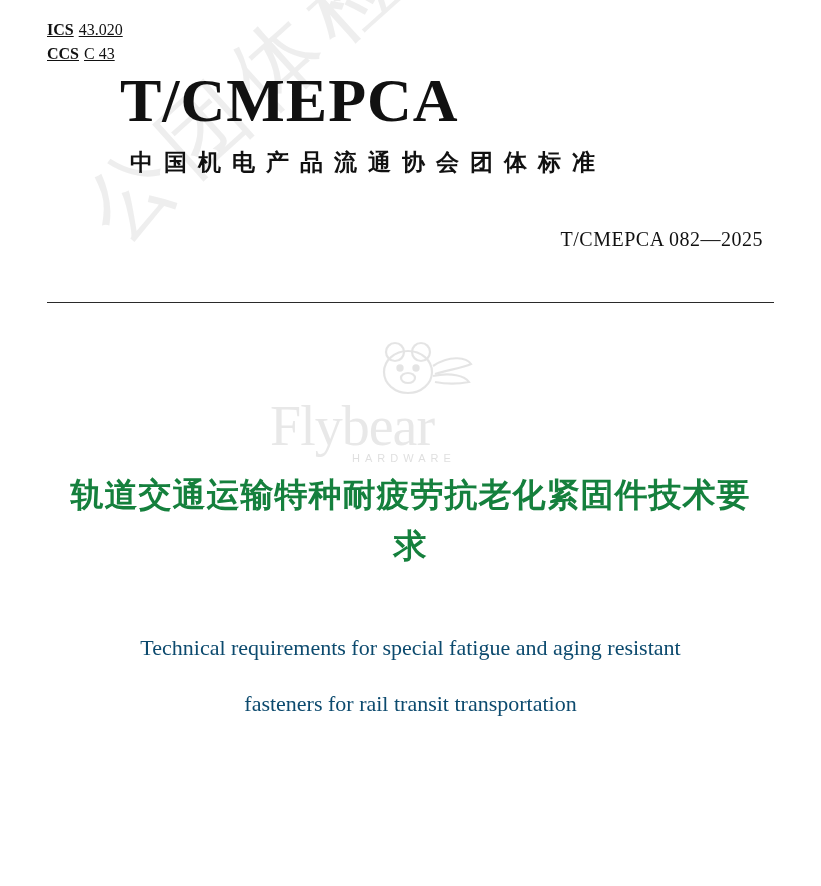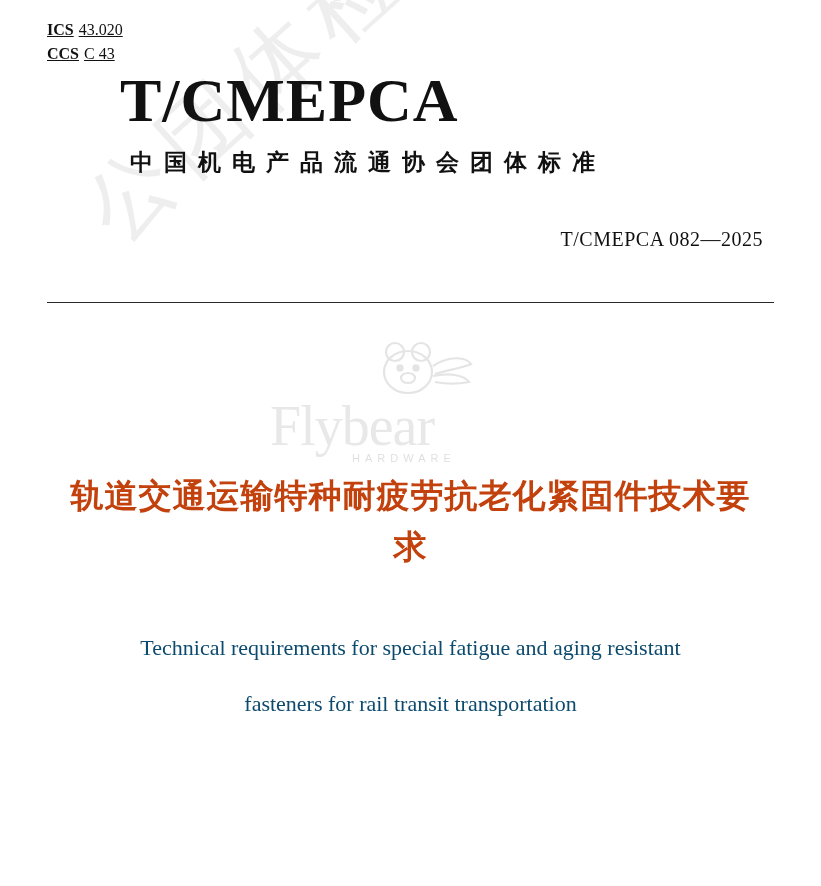--- a/index.html
+++ b/index.html
@@ -142,26 +142,26 @@
     border-top: 1.6px solid #2a2a2a;
   }
 
   
   .doc-title {
     position: absolute;
     left: 58px;
     right: 58px;
     top: 470px;
     text-align: center;
-    font-family: Liberation Sans, sans-serif;
+    font-family: Liberation Serif, serif;
     font-weight: bold;
     font-size: 33px;
     line-height: 1.55;
     letter-spacing: 1px;
-    color: #c2410c;
+    color: #15803d;
   }
 
   .doc-title-en {
     position: absolute;
     left: 70px;
     right: 70px;
     top: 620px;
     text-align: center;
     font-family: "Liberation Serif", serif;
     font-size: 22px;

